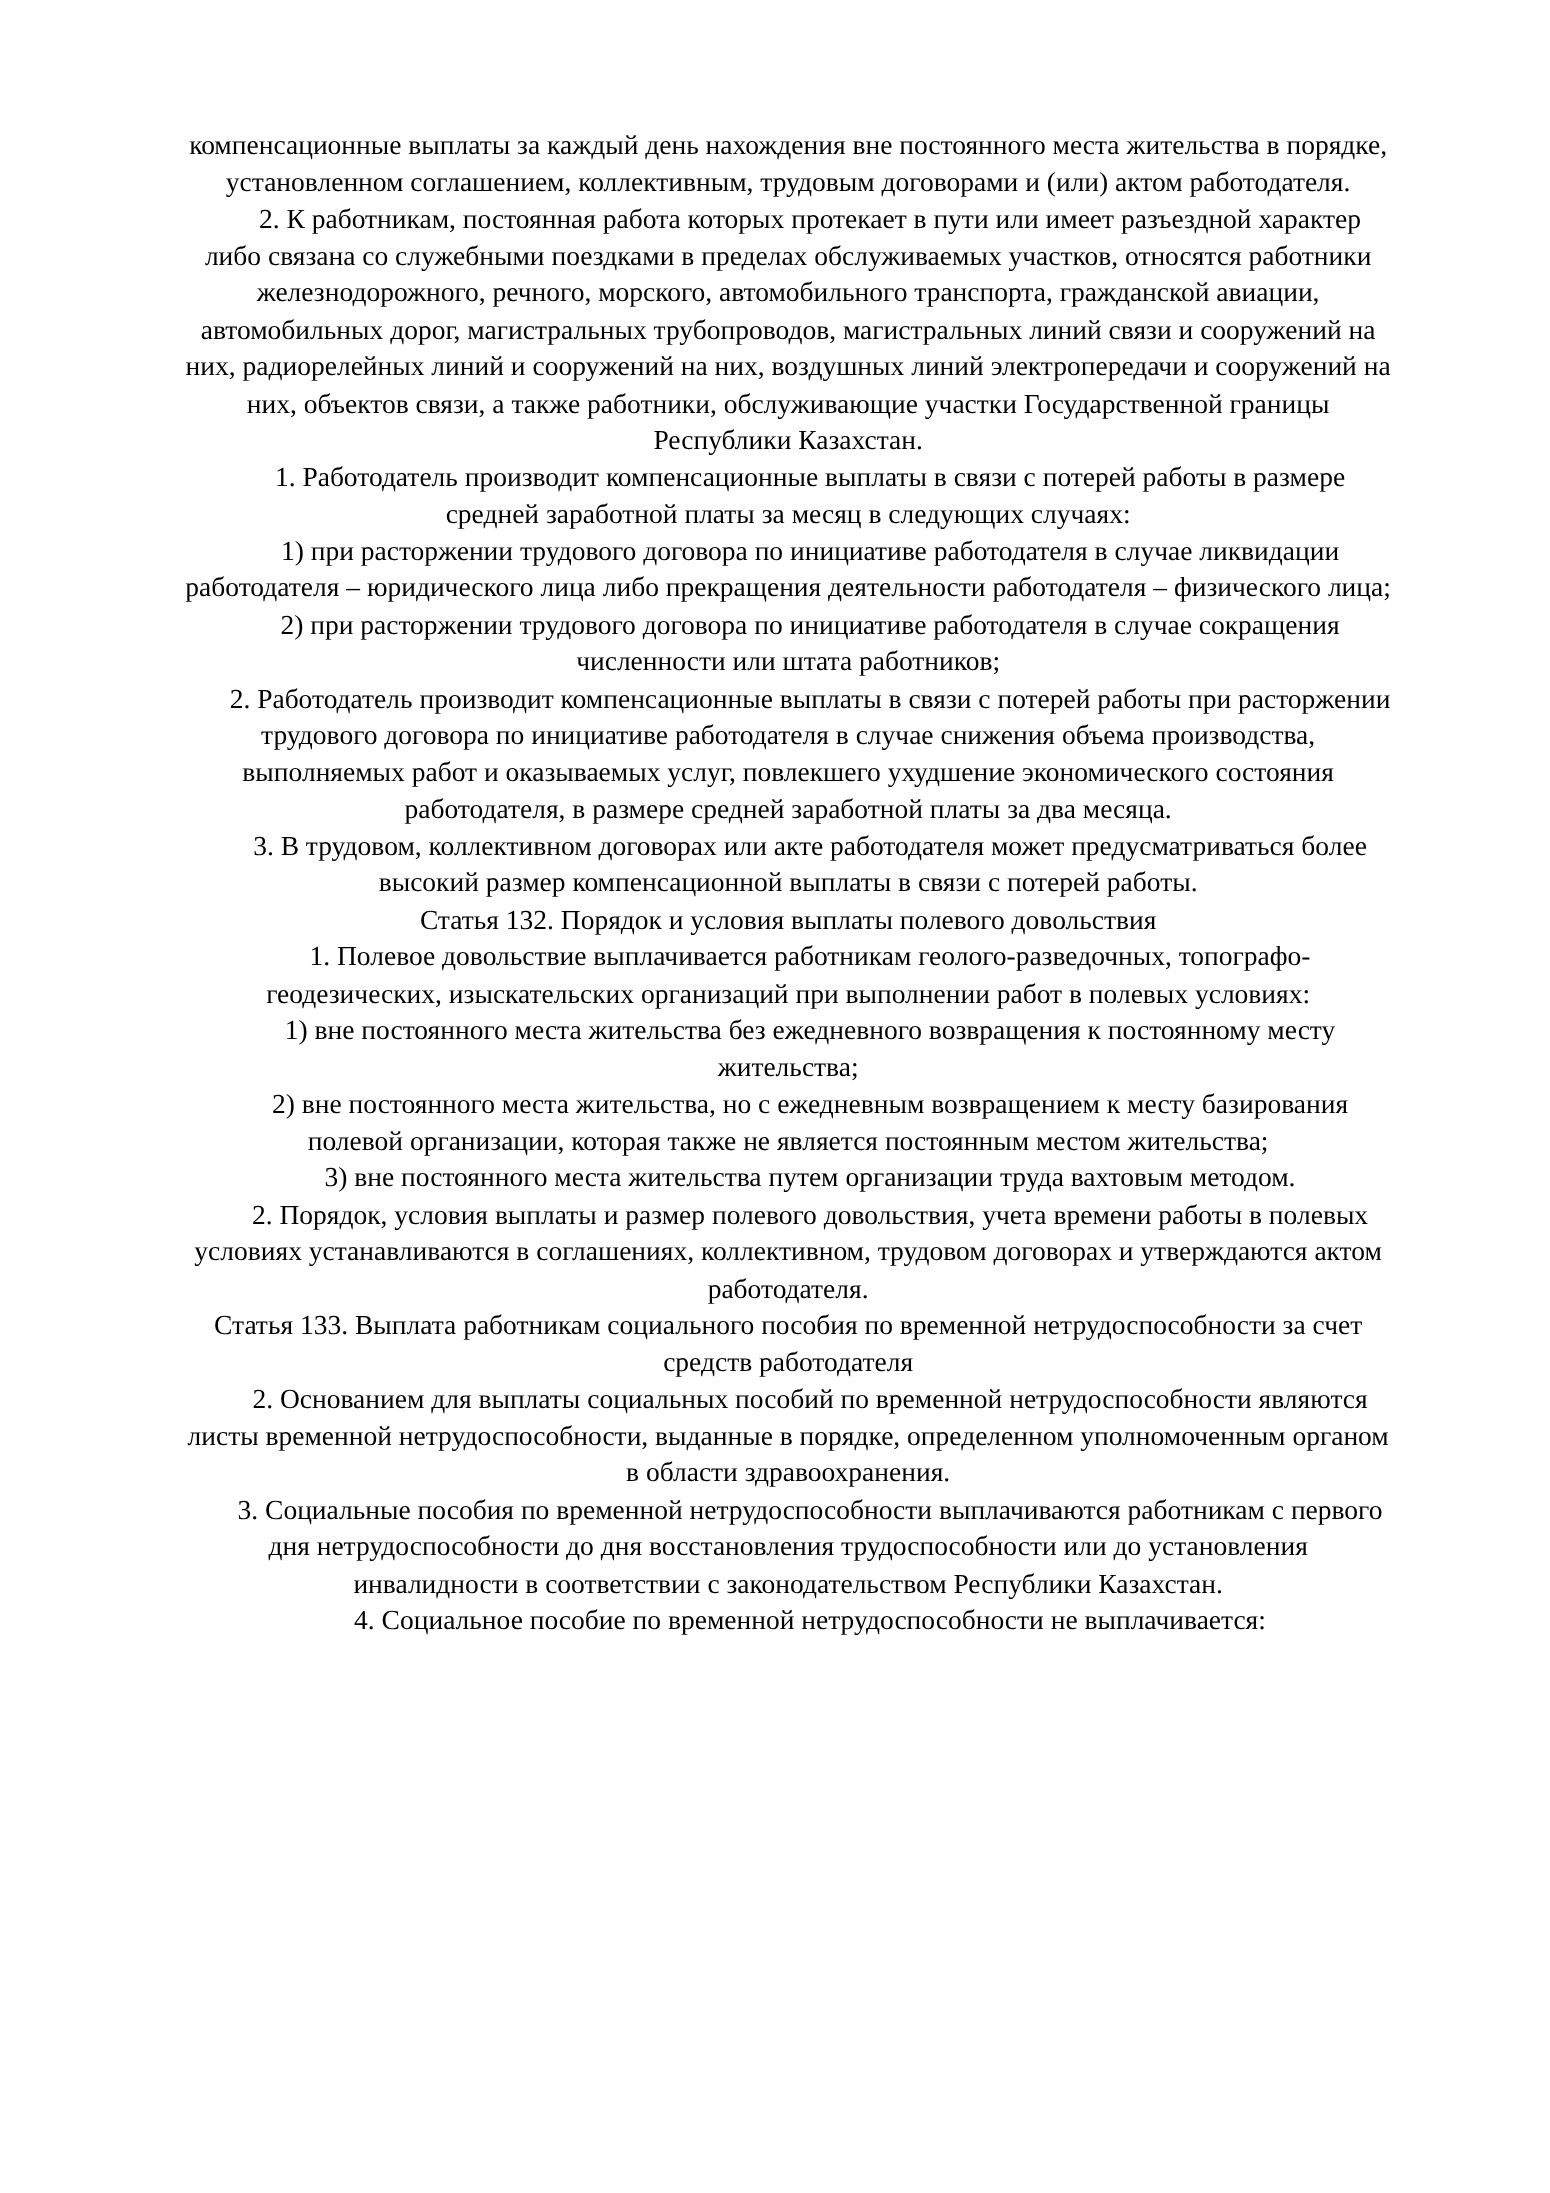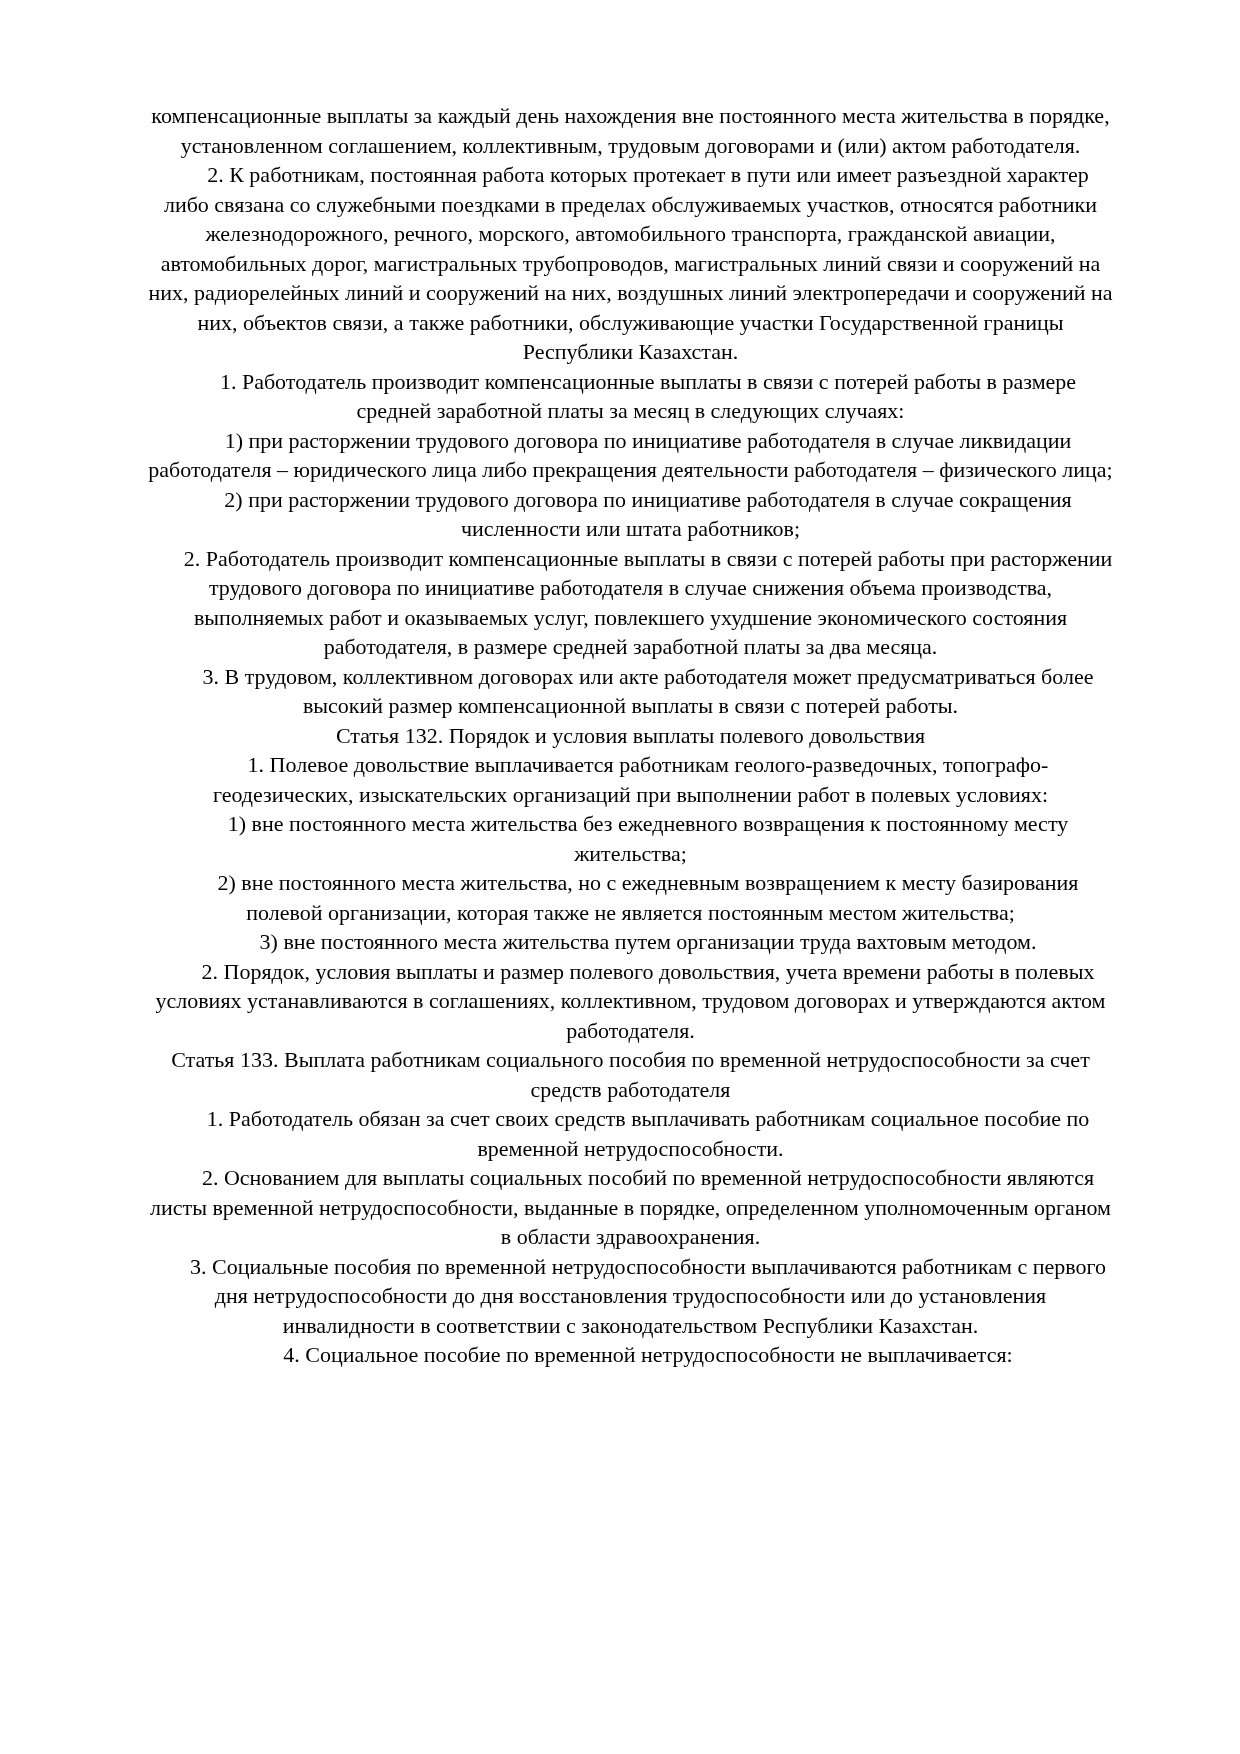--- a/index.html
+++ b/index.html
@@ -46,18 +46,17 @@
       <p class="indented">2) при расторжении трудового договора по инициативе работодателя в случае сокращения численности или штата работников;</p>
       <p class="indented">2. Работодатель производит компенсационные выплаты в связи с потерей работы при расторжении трудового договора по инициативе работодателя в случае снижения объема производства, выполняемых работ и оказываемых услуг, повлекшего ухудшение экономического состояния работодателя, в размере средней заработной платы за два месяца.</p>
       <p class="indented">3. В трудовом, коллективном договорах или акте работодателя может предусматриваться более высокий размер компенсационной выплаты в связи с потерей работы.</p>
       <p>Статья 132. Порядок и условия выплаты полевого довольствия</p>
       <p class="indented">1. Полевое довольствие выплачивается работникам геолого-разведочных, топографо-геодезических, изыскательских организаций при выполнении работ в полевых условиях:</p>
       <p class="indented">1) вне постоянного места жительства без ежедневного возвращения к постоянному месту жительства;</p>
       <p class="indented">2) вне постоянного места жительства, но с ежедневным возвращением к месту базирования полевой организации, которая также не является постоянным местом жительства;</p>
       <p class="indented">3) вне постоянного места жительства путем организации труда вахтовым методом.</p>
       <p class="indented">2. Порядок, условия выплаты и размер полевого довольствия, учета времени работы в полевых условиях устанавливаются в соглашениях, коллективном, трудовом договорах и утверждаются актом работодателя.</p>
       <p>Статья 133. Выплата работникам социального пособия по временной нетрудоспособности за счет средств работодателя</p>
-      <p class="indented">1. Работодатель обязан за счет своих средств выплачивать работникам социальное пособие по временной нетрудоспособности.</p>
       <p class="indented">2. Основанием для выплаты социальных пособий по временной нетрудоспособности являются листы временной нетрудоспособности, выданные в порядке, определенном уполномоченным органом в области здравоохранения.</p>
       <p class="indented">3. Социальные пособия по временной нетрудоспособности выплачиваются работникам с первого дня нетрудоспособности до дня восстановления трудоспособности или до установления инвалидности в соответствии с законодательством Республики Казахстан.</p>
       <p class="indented">4. Социальное пособие по временной нетрудоспособности не выплачивается:</p>
     </div>
 </div>
 
 </body></html>

